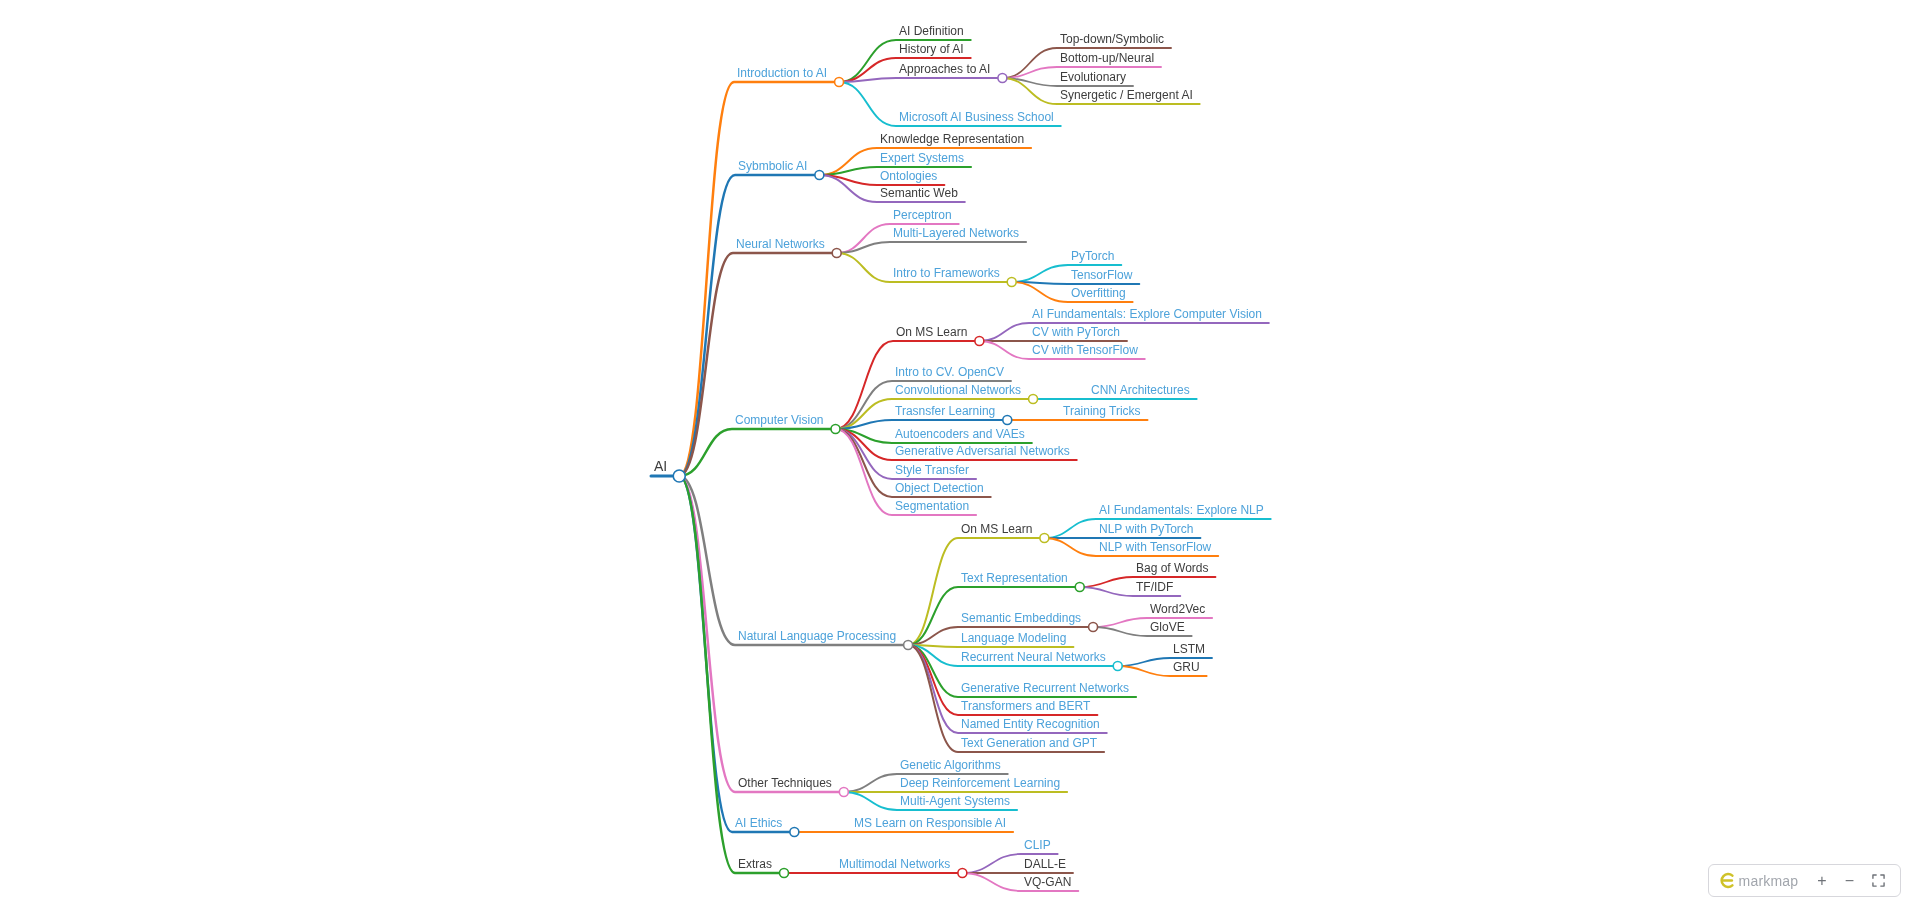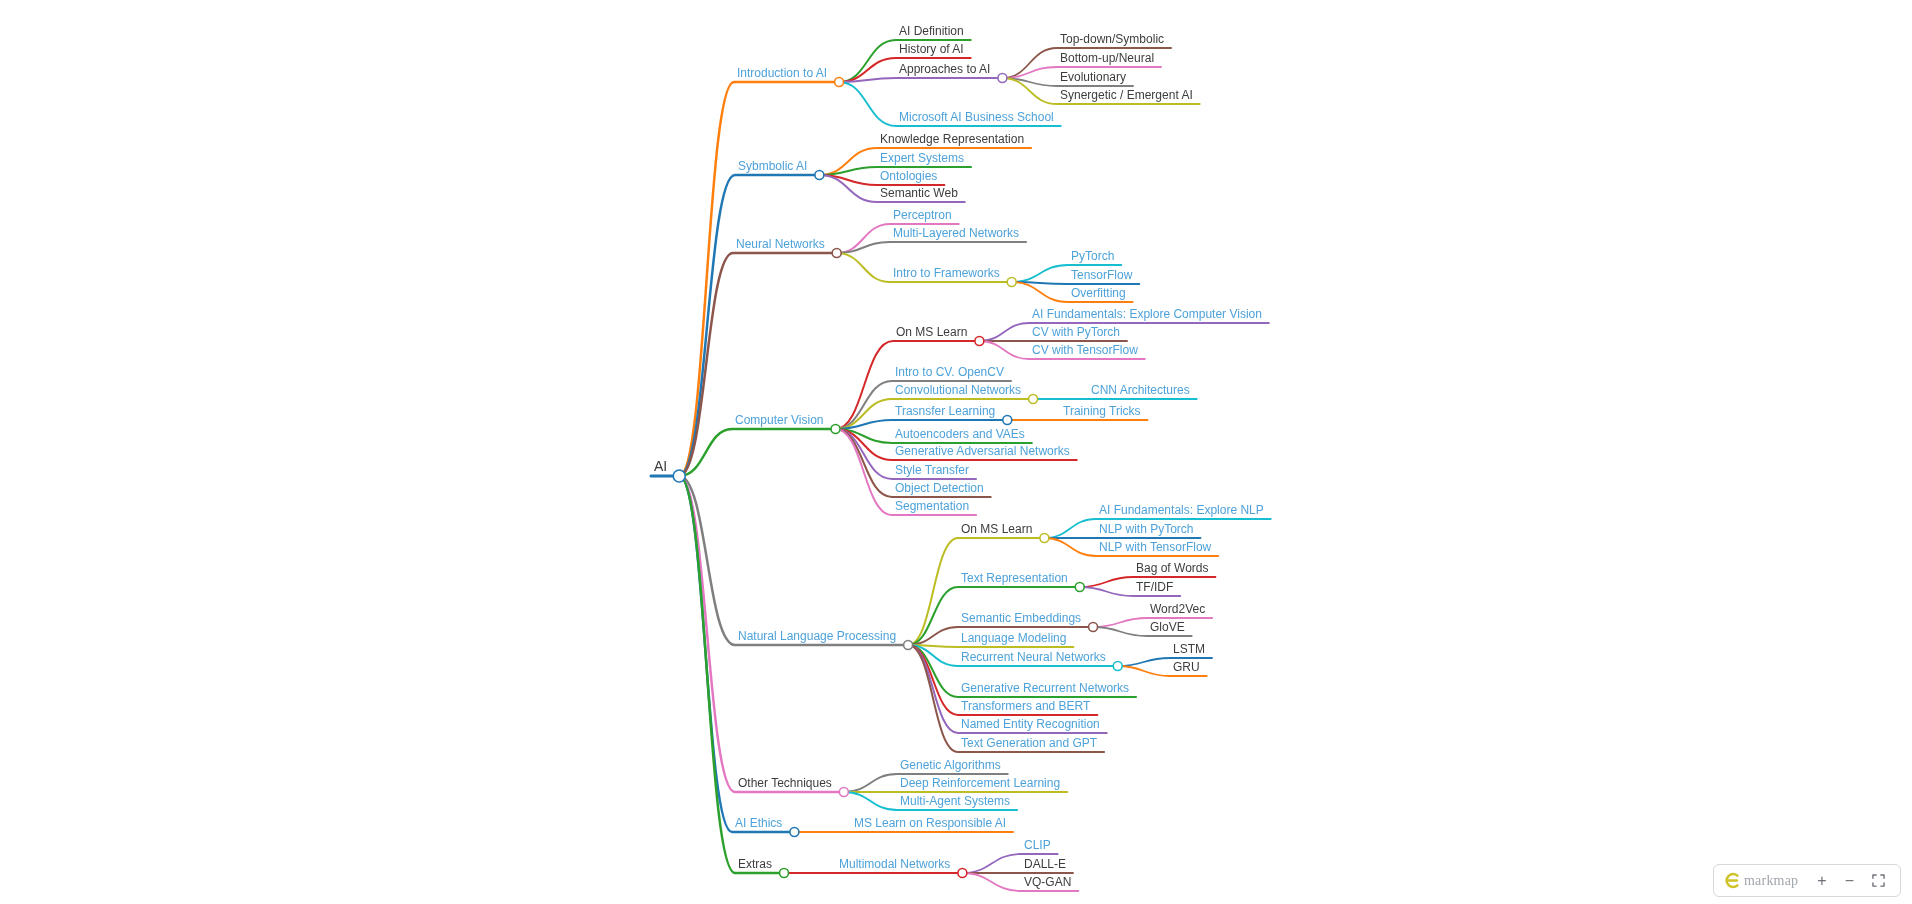--- a/index.html
+++ b/index.html
@@ -18,21 +18,21 @@
   #mindmap-svg path.mm-link{fill:none;stroke-linecap:round;}
   #mindmap-svg circle.mm-fold{cursor:pointer;}
   .toolbar{
     position:absolute;right:11px;bottom:7px;height:33px;
     display:flex;align-items:center;gap:4px;
     padding:0 8px 0 10px;
     background:#ffffff;border:1px solid #d7d7dc;border-radius:6px;
     box-sizing:border-box;
   }
   .brand{display:flex;align-items:center;gap:3px;margin-right:8px;}
-  .brand-text{color:#a2a6ad;font-size:14px;letter-spacing:.2px;font-family:Liberation Serif, serif;}
+  .brand-text{color:#a2a6ad;font-size:14px;letter-spacing:.2px;}
   .tbtn{
     background:none;border:none;padding:2px 7px;margin:0;
     color:#6e7278;font-size:16px;line-height:1;cursor:pointer;
     font-family:"Liberation Sans",sans-serif;display:flex;align-items:center;
   }
 </style>
 </head>
 <body>
 
 <svg id="mindmap-svg" width="1912" height="904" viewBox="0 0 1912 904">

